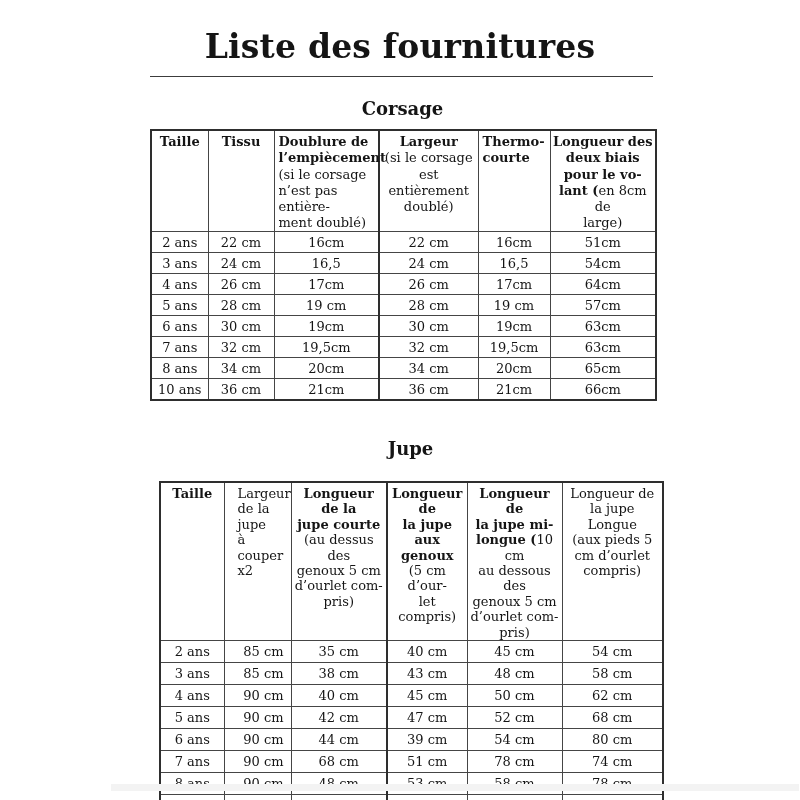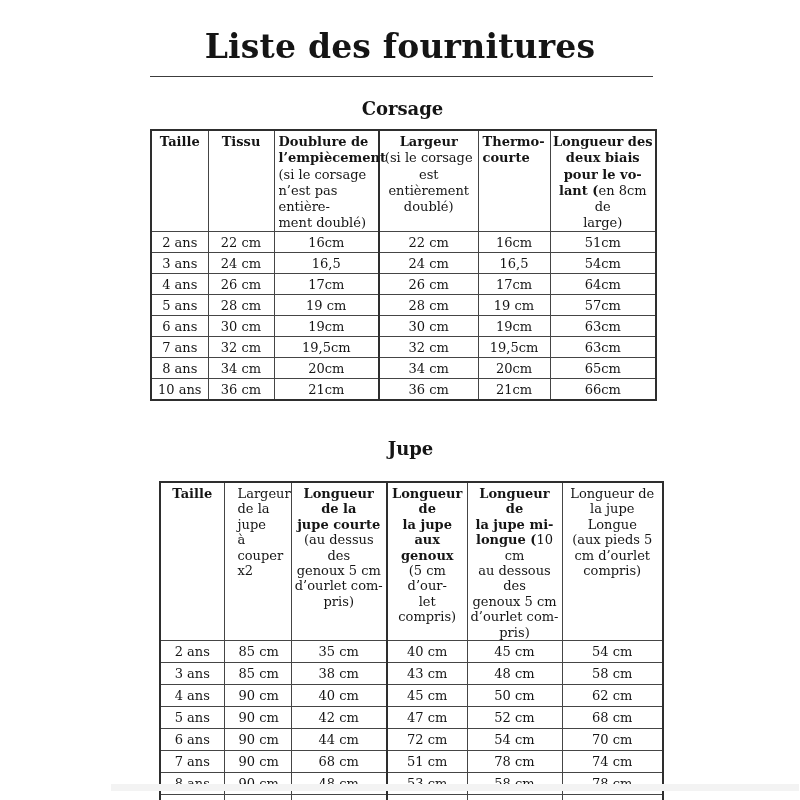--- a/index.html
+++ b/index.html
@@ -48,21 +48,21 @@
   .sec-corsage th:nth-child(3),
   .sec-corsage th:nth-child(5) { text-align:left; padding-left:4px; }
   .sec-jupe th:nth-child(2)    { text-align:left; padding-left:13px; }
 
   td {
     text-align:center; vertical-align:middle;
     font-size:13px; padding:0 2px;
   }
   .sec-corsage td { height:20px; }
   .sec-jupe td    { height:21px; }
-  .sec-jupe td:nth-child(2) { text-align:left; padding-left:14px; }
+  .sec-jupe td:nth-child(2) { text-align:center; padding-left:14px; }
 
   
   .sec-corsage col:nth-child(1){width:57px}
   .sec-corsage col:nth-child(2){width:66px}
   .sec-corsage col:nth-child(3){width:105px}
   .sec-corsage col:nth-child(4){width:99px}
   .sec-corsage col:nth-child(5){width:72px}
   .sec-corsage col:nth-child(6){width:106px}
   .sec-jupe col:nth-child(1){width:64px}
   .sec-jupe col:nth-child(2){width:67px}
@@ -257,23 +257,23 @@
           <td>90 cm</td>
           <td>42 cm</td>
           <td>47 cm</td>
           <td>52 cm</td>
           <td>68 cm</td>
         </tr>
         <tr>
           <td>6 ans</td>
           <td>90 cm</td>
           <td>44 cm</td>
-          <td>72 cm</td>
+          <td>39 cm</td>
           <td>54 cm</td>
-          <td>70 cm</td>
+          <td>80 cm</td>
         </tr>
         <tr>
           <td>7 ans</td>
           <td>90 cm</td>
           <td>68 cm</td>
           <td>51 cm</td>
           <td>78 cm</td>
           <td>74 cm</td>
         </tr>
         <tr>

